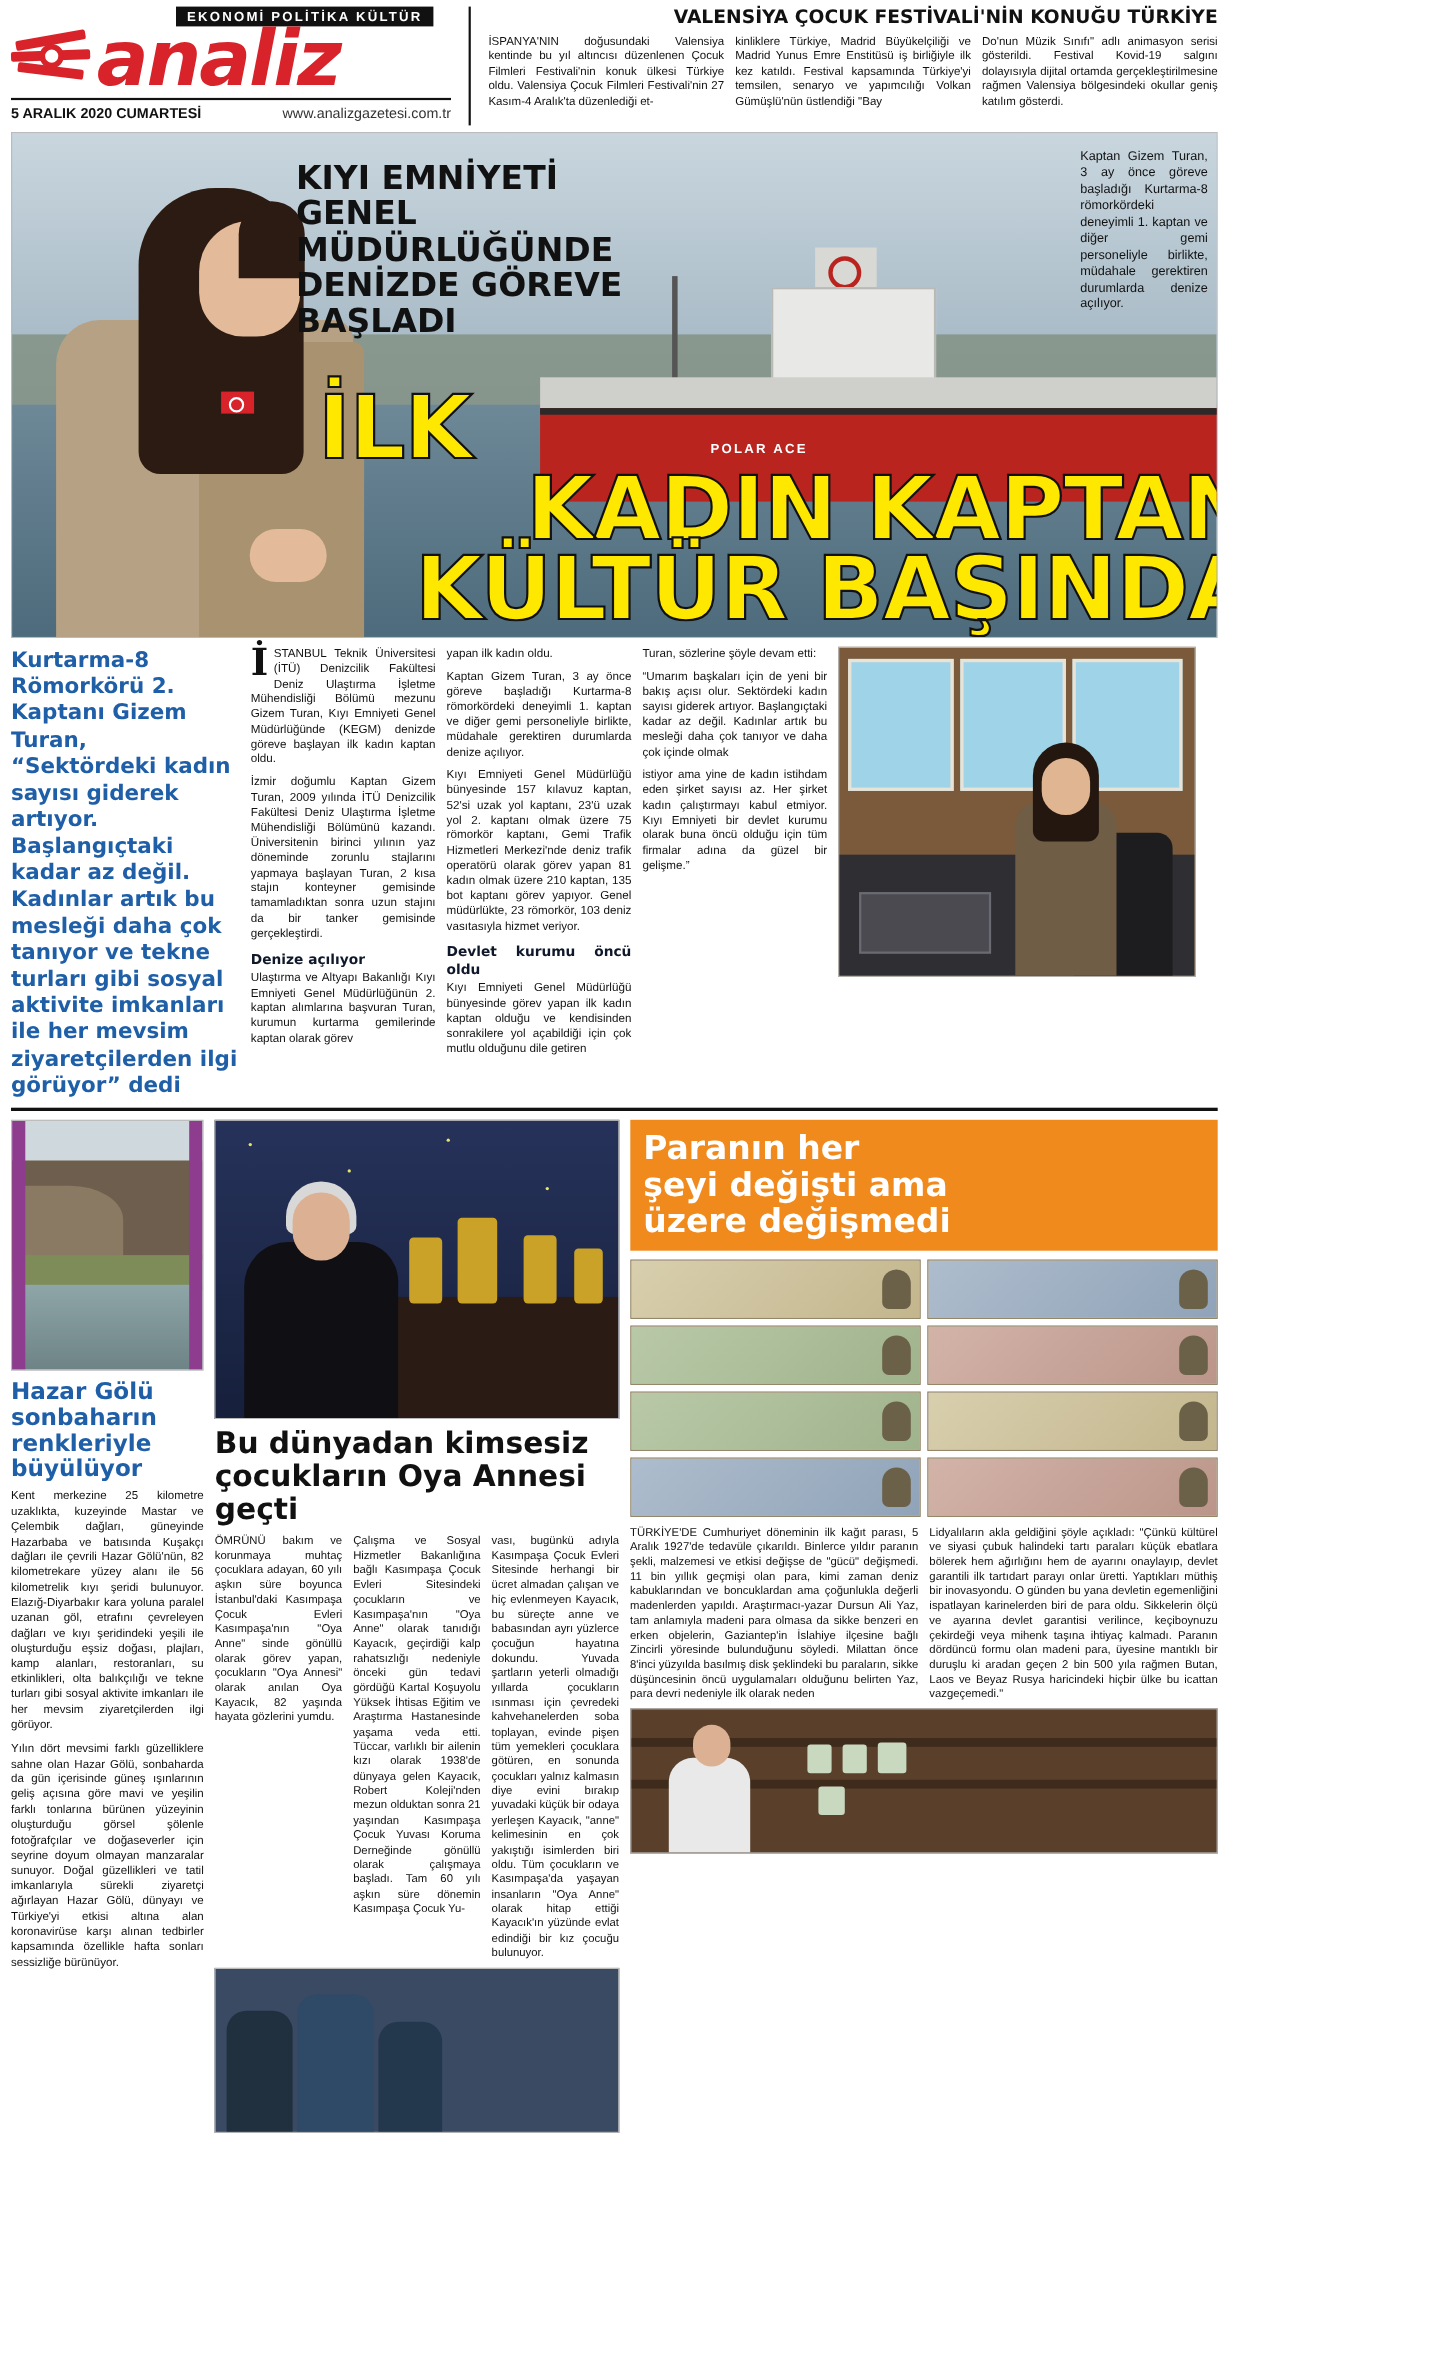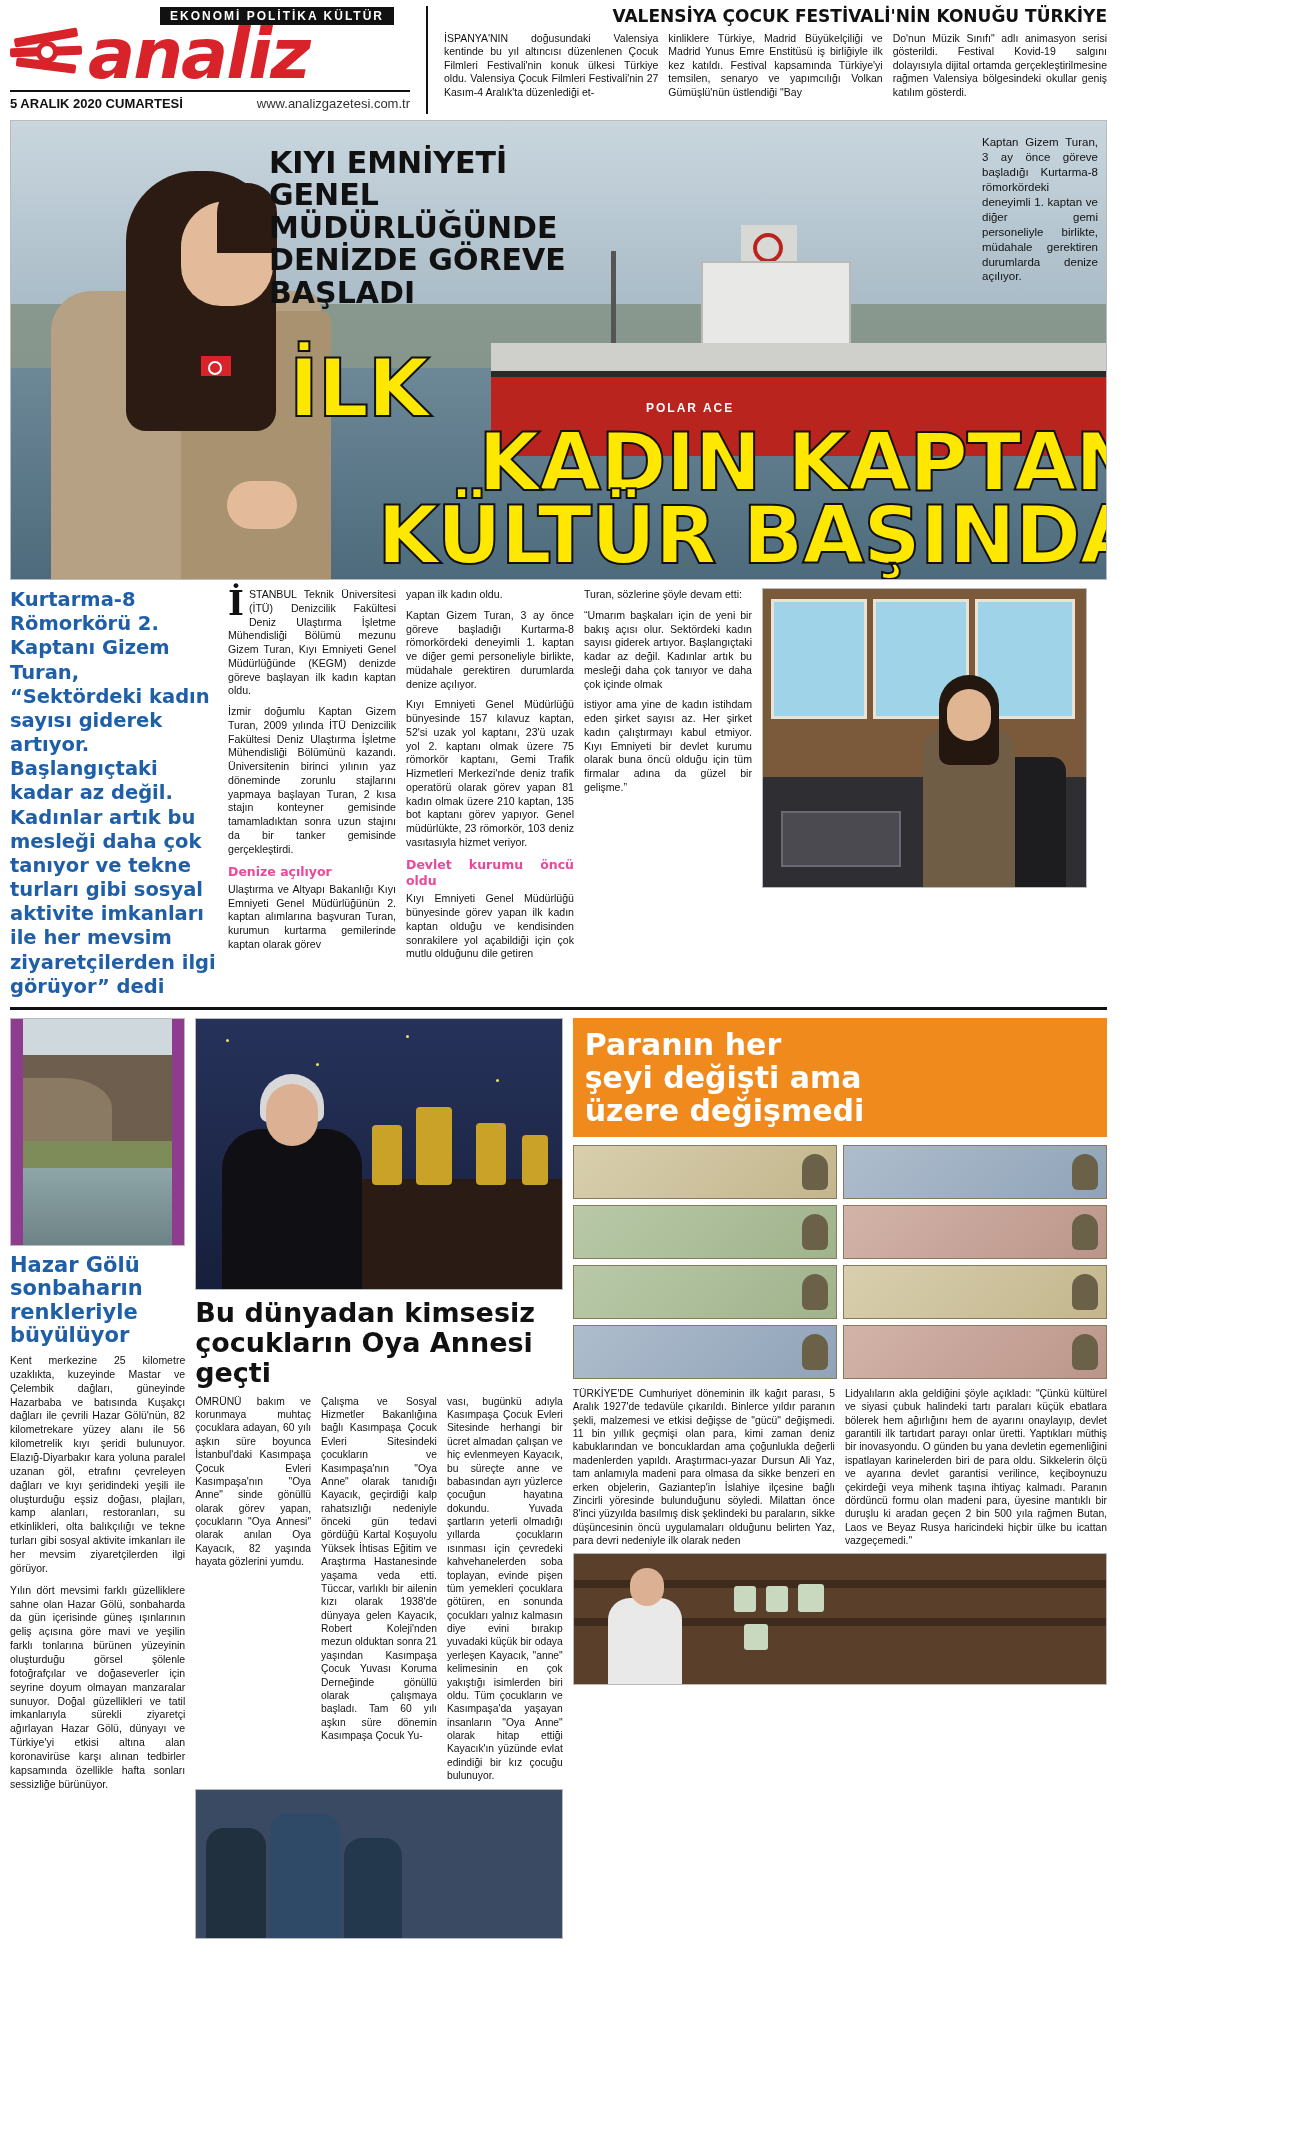--- a/index.html
+++ b/index.html
@@ -98,21 +98,21 @@
 
   
   .story { display:flex; gap:10px; margin-top:8px; border-bottom:3px solid #111; padding-bottom:8px; }
   .lead {
     width:208px; font-family:"DejaVu Sans", sans-serif; font-weight:bold;
     font-size:19.5px; line-height:1.24; color:#1f5fa8;
   }
   .story-col { width:168px; font-size:10.6px; line-height:1.3; text-align:justify; }
   .story-col p { margin:0 0 7px 0; }
   .dropcap { float:left; font-size:34px; line-height:26px; font-weight:bold; padding:2px 5px 0 0; font-family:"DejaVu Serif", serif; }
-  .subhead { color:#ec4899; font-weight:bold; font-size:12.5px; margin:4px 0 3px 0; font-family:"DejaVu Sans", sans-serif; }
+  .subhead { color:#0f172a; font-weight:bold; font-size:12.5px; margin:4px 0 3px 0; font-family:"DejaVu Sans", sans-serif; }
   .bridge-photo {
     width:325px; height:300px; position:relative; overflow:hidden; background:#7a5a3a;
     border:1px solid #bbb; flex:0 0 auto;
   }
   .bridge-photo .win { position:absolute; background:#9fd3e8; border:3px solid #e9e3d6; }
   .bridge-photo .w1 { left:8px; top:10px; width:96px; height:120px; }
   .bridge-photo .w2 { left:110px; top:10px; width:96px; height:120px; }
   .bridge-photo .w3 { left:212px; top:10px; width:100px; height:120px; }
   .bridge-photo .console { position:absolute; left:0; bottom:0; width:100%; height:110px; background:#2f2f33; }
   .bridge-photo .panel { position:absolute; left:18px; bottom:20px; width:120px; height:56px; background:#4a4a50; border:2px solid #6a6a72; }

